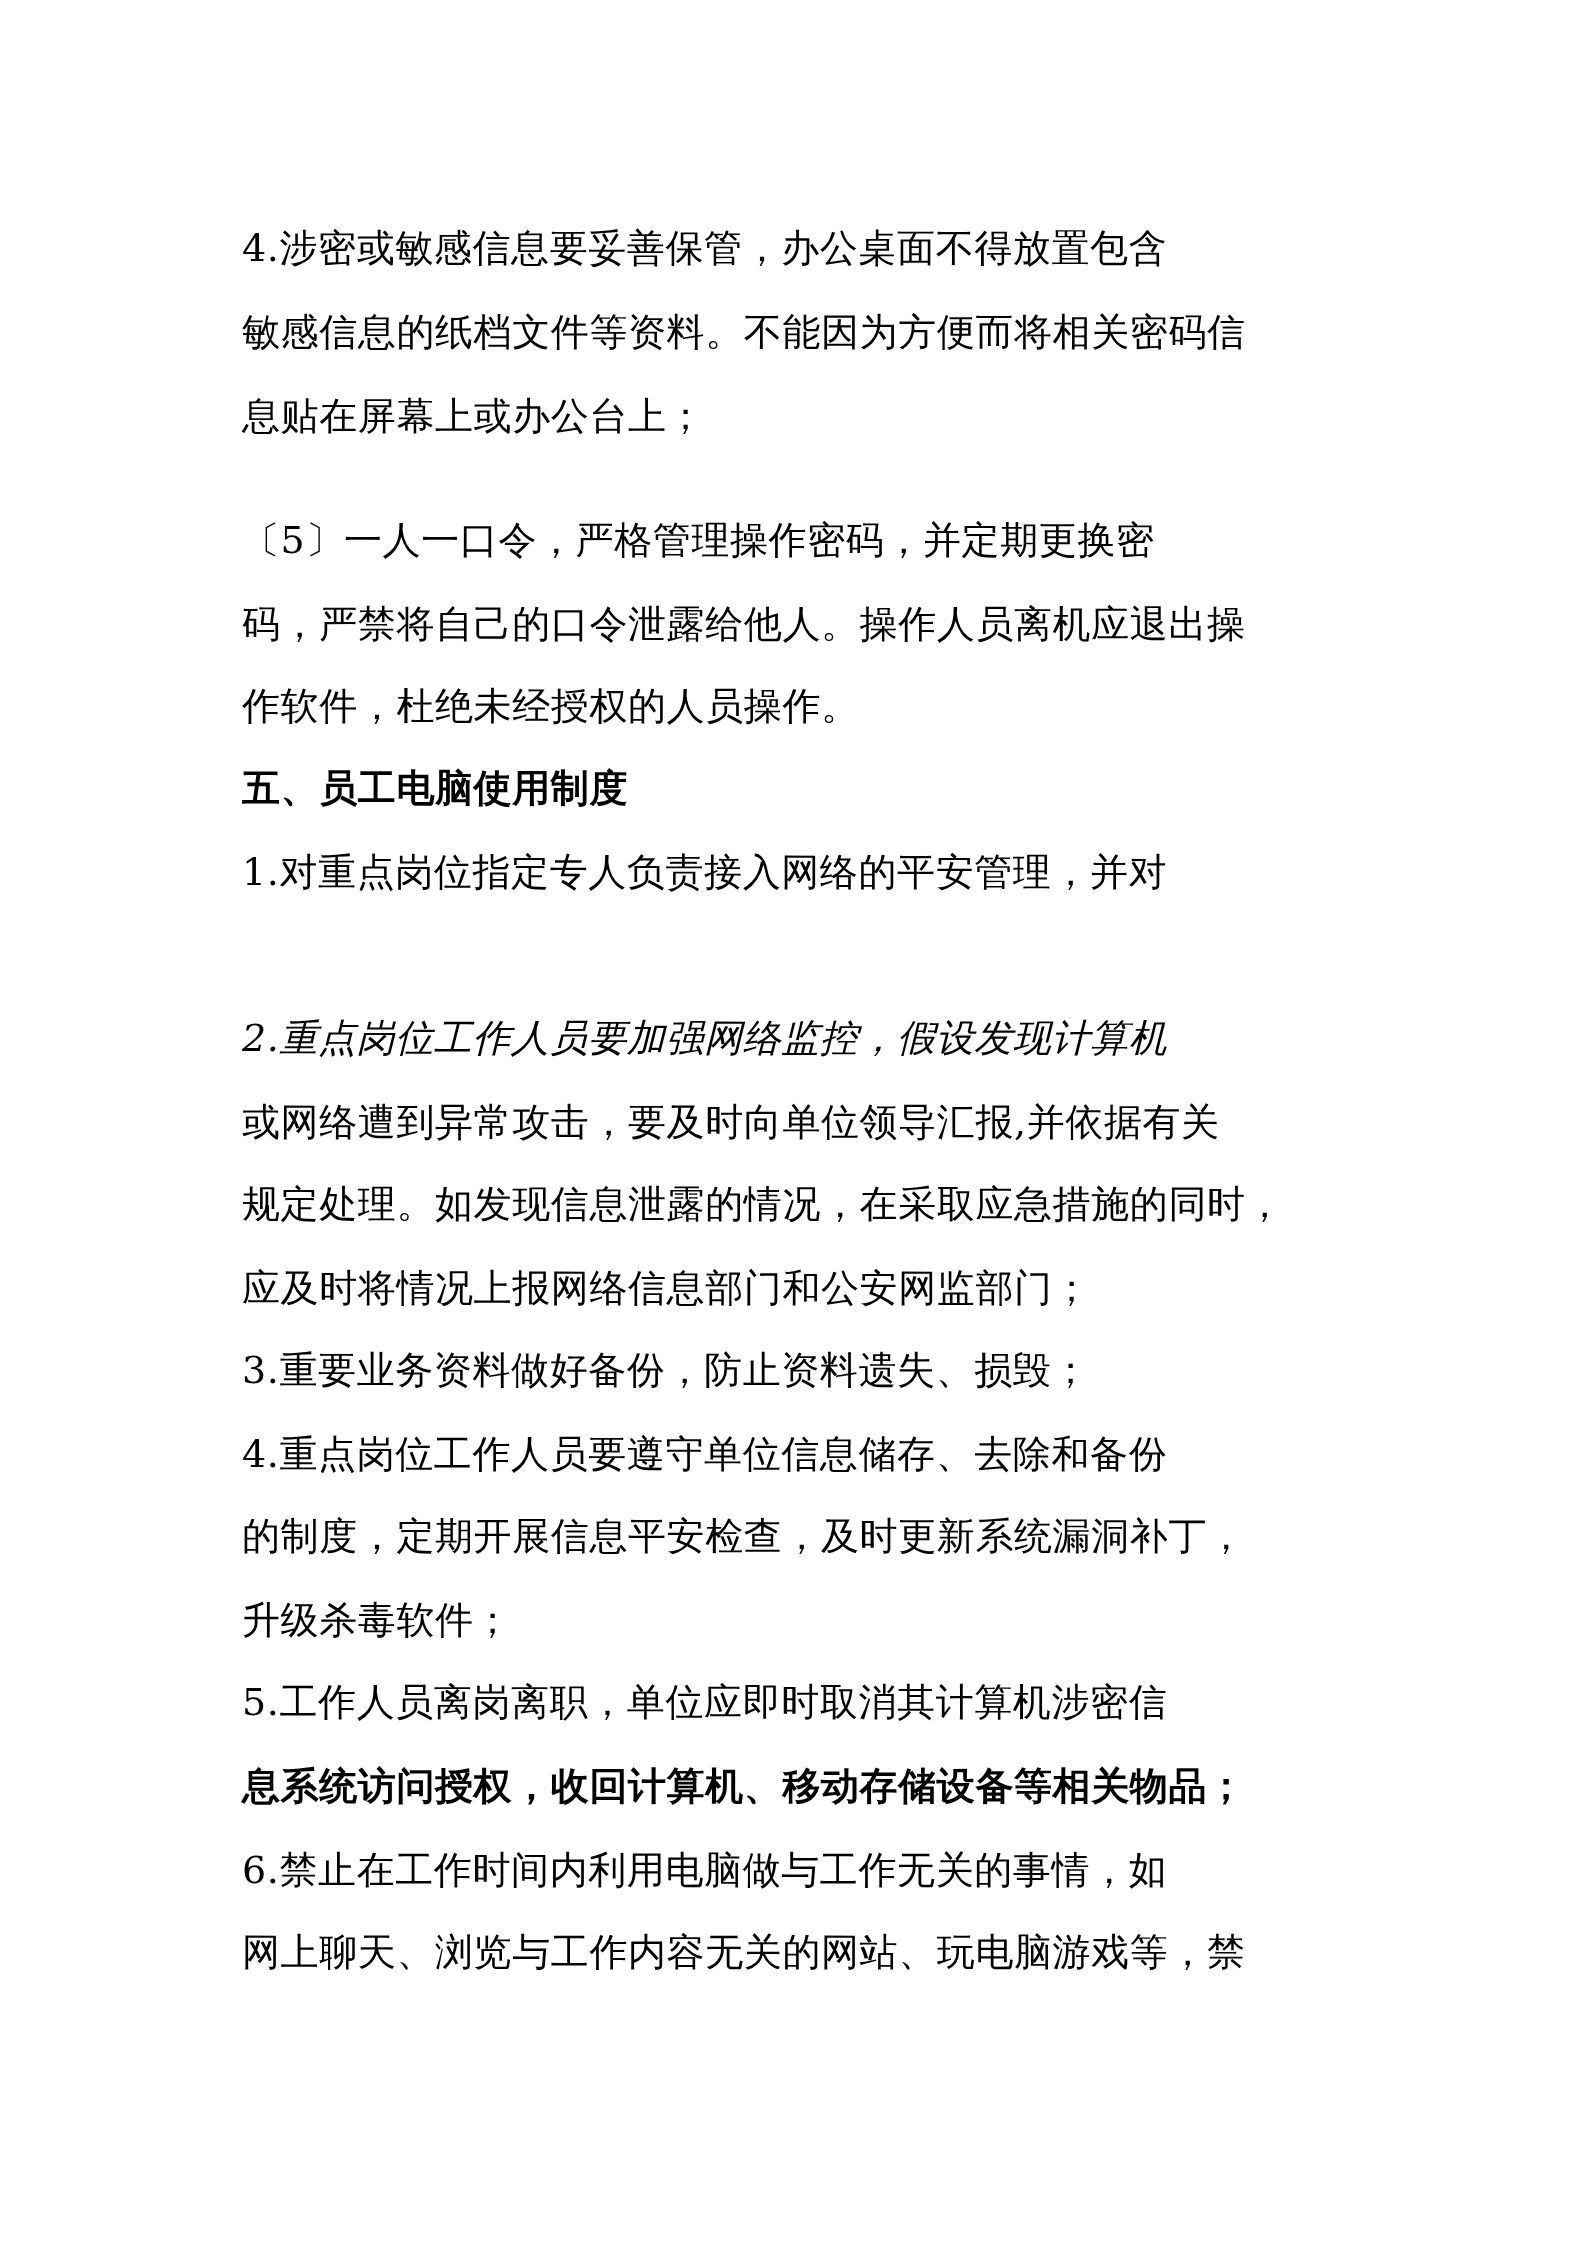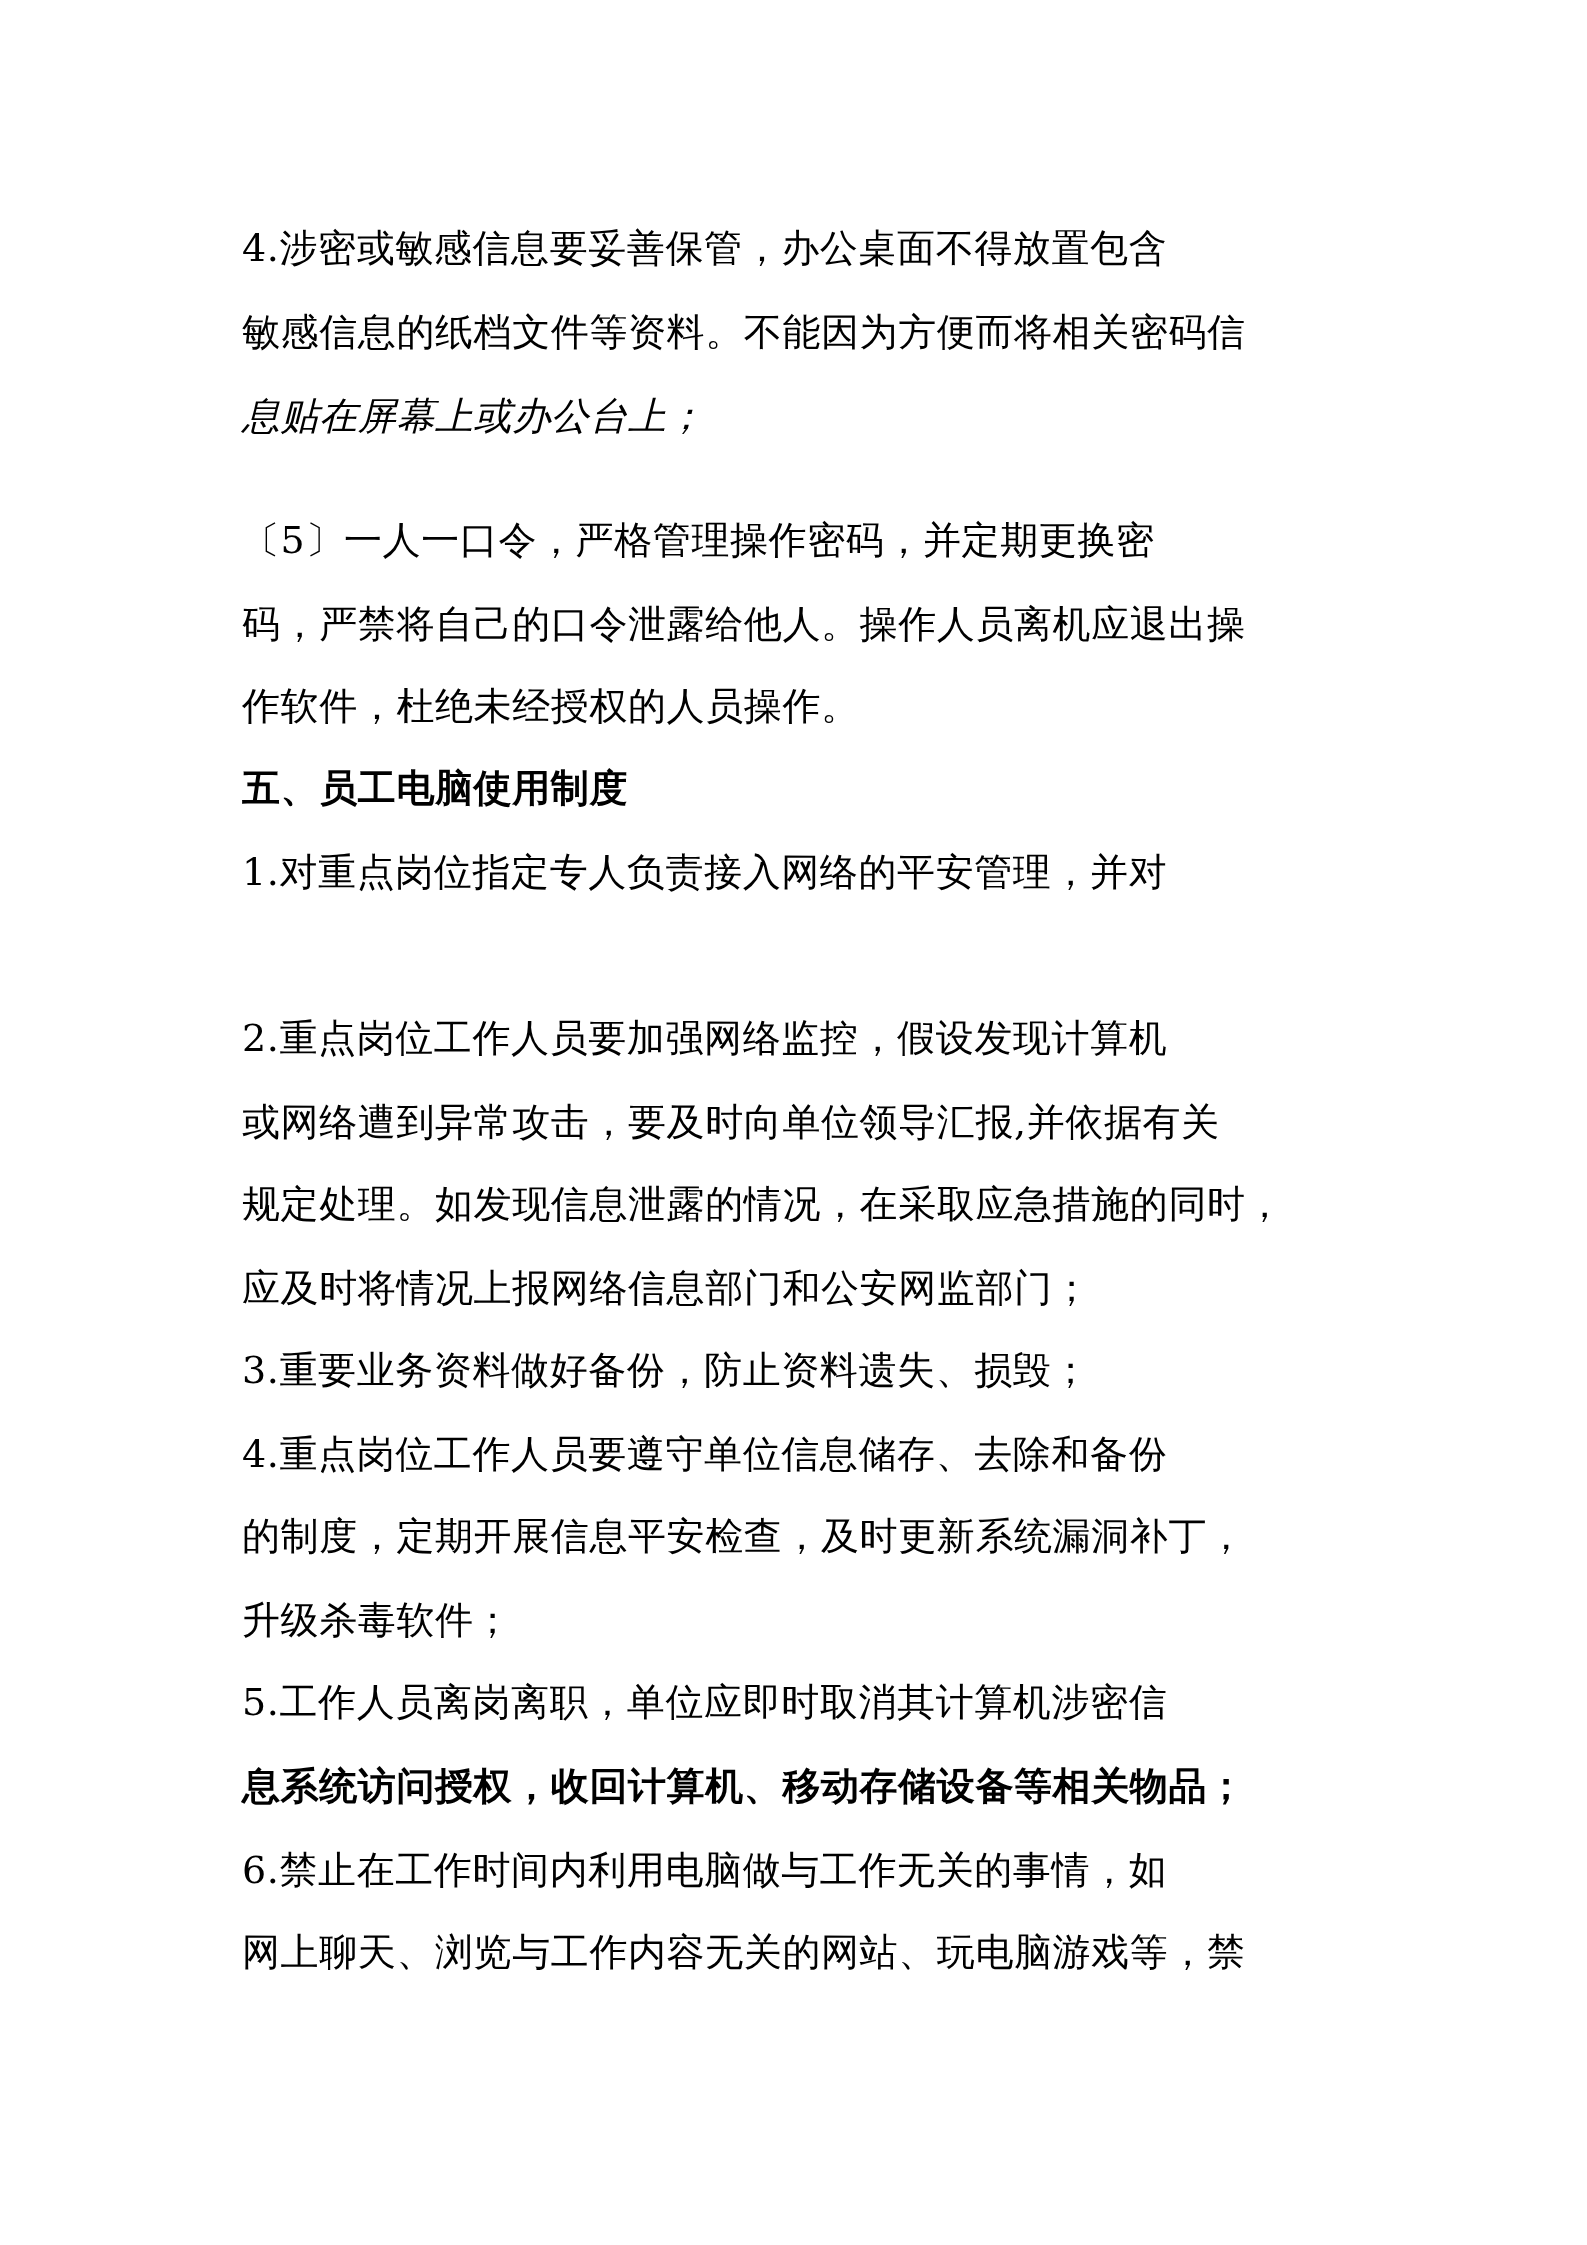--- a/index.html
+++ b/index.html
@@ -38,31 +38,31 @@
       font-weight: bold;
     }
   </style>
 </head>
 <body>
 
 <div class="page">
 
   <div class="line" style="top:208px;">4.涉密或敏感信息要妥善保管，办公桌面不得放置包含</div>
   <div class="line" style="top:292px;">敏感信息的纸档文件等资料。不能因为方便而将相关密码信</div>
-  <div class="line" style="top:376px;font-style:italic;">息贴在屏幕上或办公台上；</div>
+  <div class="line" style="top:376px;">息贴在屏幕上或办公台上；</div>
 
   <div class="line indent-paren" style="top:500px;">〔5〕一人一口令，严格管理操作密码，并定期更换密</div>
   <div class="line" style="top:584px;">码，严禁将自己的口令泄露给他人。操作人员离机应退出操</div>
   <div class="line" style="top:666px;">作软件，杜绝未经授权的人员操作。</div>
 
   <div class="line heading" style="top:748px;">五、员工电脑使用制度</div>
 
   <div class="line" style="top:832px;">1.对重点岗位指定专人负责接入网络的平安管理，并对</div>
 
-  <div class="line" style="top:998px;">2.重点岗位工作人员要加强网络监控，假设发现计算机</div>
+  <div class="line" style="top:998px;font-style:italic;">2.重点岗位工作人员要加强网络监控，假设发现计算机</div>
   <div class="line" style="top:1164px;">规定处理。如发现信息泄露的情况，在采取应急措施的同时，</div>
   <div class="line" style="top:1082px;">或网络遭到异常攻击，要及时向单位领导汇报,并依据有关</div>
   <div class="line" style="top:1248px;">应及时将情况上报网络信息部门和公安网监部门；</div>
 
   <div class="line" style="top:1330px;">3.重要业务资料做好备份，防止资料遗失、损毁；</div>
 
   <div class="line" style="top:1414px;">4.重点岗位工作人员要遵守单位信息储存、去除和备份</div>
   <div class="line" style="top:1496px;">的制度，定期开展信息平安检查，及时更新系统漏洞补丁，</div>
   <div class="line" style="top:1580px;">升级杀毒软件；</div>
 

